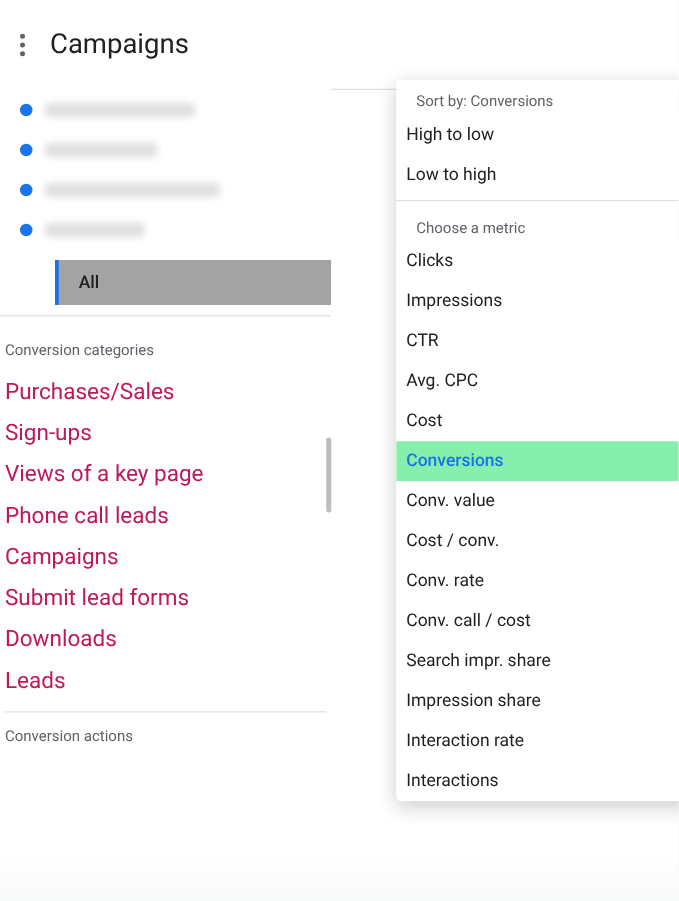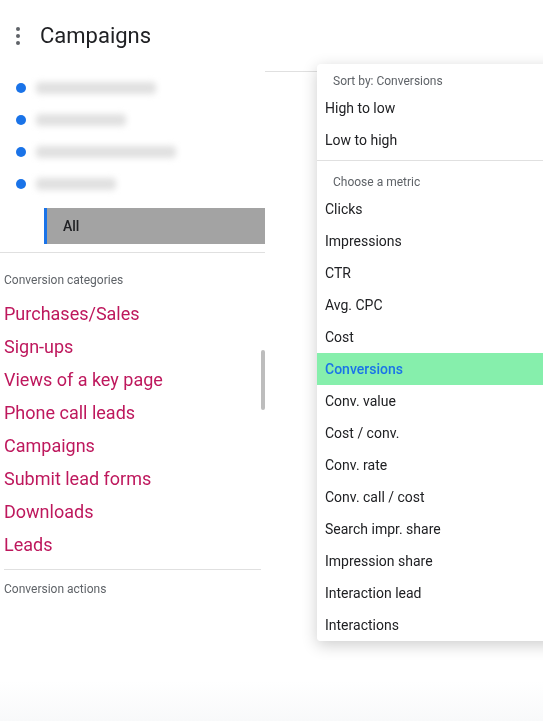--- a/index.html
+++ b/index.html
@@ -306,21 +306,21 @@
     <div class="dropdown-item">
       <span>Conv. call / cost</span>
     </div>
     <div class="dropdown-item">
       <span>Search impr. share</span>
     </div>
     <div class="dropdown-item">
       <span>Impression share</span>
     </div>
     <div class="dropdown-item">
-      <span>Interaction lead</span>
+      <span>Interaction rate</span>
     </div>
     <div class="dropdown-item">
       <span>Interactions</span>
     </div>
 
   </div>
 
   <div class="bottom-bar"></div>
 
 </div>

